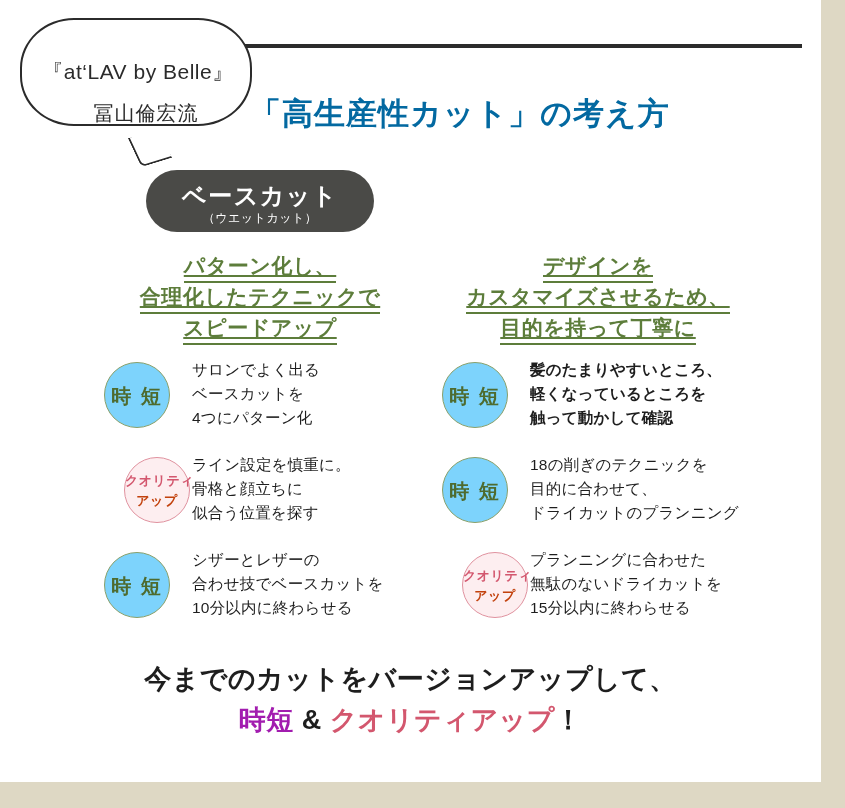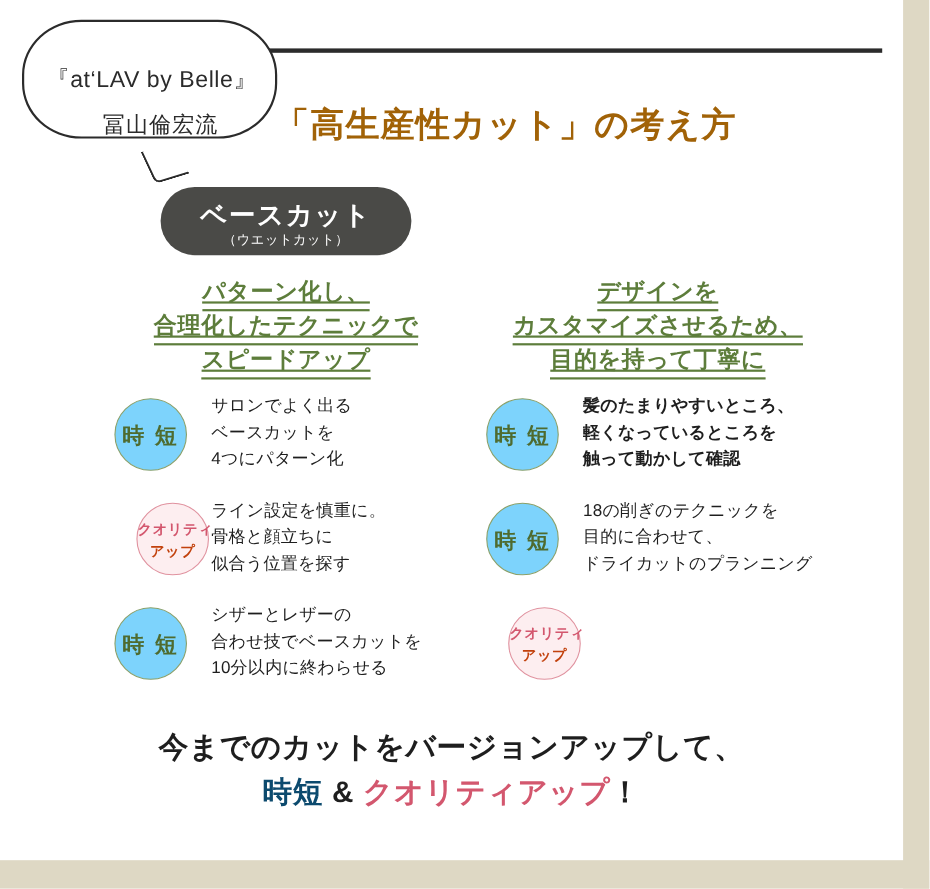--- a/index.html
+++ b/index.html
@@ -99,21 +99,21 @@
     white-space: nowrap;
   }
 
   
   .main-title {
     position: absolute;
     top: 93px;
     left: 250px;
     font-size: 31px;
     font-weight: bold;
-    color: #a16207;
+    color: #0369a1;
     letter-spacing: 1px;
     white-space: nowrap;
   }
 
   
   .pill {
     position: absolute;
     height: 62px;
     border-radius: 31px;
     background: #4a4a47;
@@ -233,21 +233,21 @@
   .footer2 {
     position: absolute;
     top: 702px;
     left: 0;
     width: 821px;
     text-align: center;
     font-size: 27px;
     font-weight: bold;
     letter-spacing: 0.5px;
   }
-  .f-green { color: #0c4a6e; }
+  .f-green { color: #a21caf; }
   .f-dark { color: #1e1e1e; }
   .f-pink { color: #d3576e; }
 </style>
 </head>
 <body>
 
 <div id="page">
 
   <div class="inner">
 
@@ -312,20 +312,23 @@
       <div class="b1">時 短</div>
     </div>
     <div class="rowtext" style="top:453px; left:530px; width:250px;">18の削ぎのテクニックを
 目的に合わせて、
 ドライカットのプランニング</div>
 
     <div class="badge quality" style="top:552px; left:442px;">
       <div class="b1">クオリティ</div>
       <div class="b2">アップ</div>
     </div>
+    <div class="rowtext" style="top:548px; left:530px; width:240px;">プランニングに合わせた
+無駄のないドライカットを
+15分以内に終わらせる</div>
 
     <div class="footer1">今までのカットをバージョンアップして、</div>
     <div class="footer2">
       <span class="f-green">時短</span><span class="f-dark"> &amp; </span><span class="f-pink">クオリティアップ</span><span class="f-dark">！</span>
     </div>
 
   </div>
 
   <div class="frame-right"></div>
   <div class="frame-bottom"></div>

